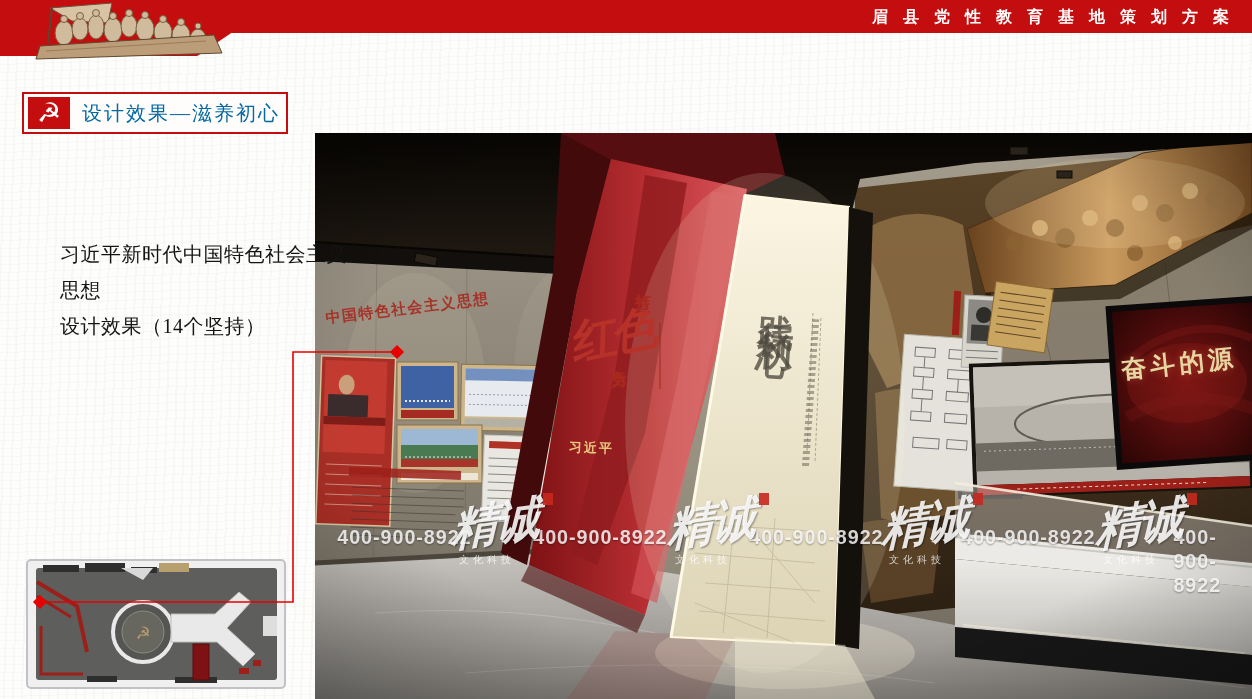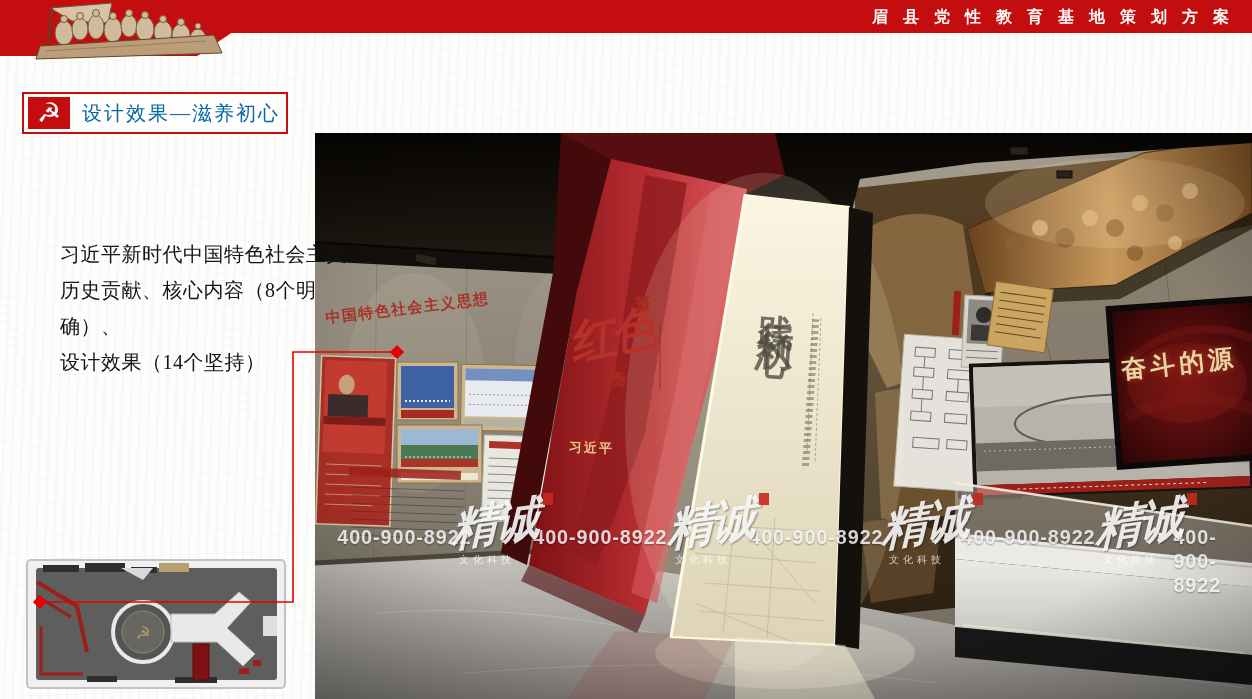--- a/index.html
+++ b/index.html
@@ -97,21 +97,21 @@
   </svg>
   <div class="header-title">眉县党性教育基地策划方案</div>
 
   <div class="section-box">
     <div class="emblem-sq">☭</div>
     <div class="section-title">设计效果—滋养初心</div>
   </div>
 
   <div class="desc">
     <div>习近平新时代中国特色社会主义</div>
-    <div>历史贡献、核心内容（8个明确）、</div>
+    <div>思想</div>
     <div>设计效果（14个坚持）</div>
   </div>
 
   <svg class="plan" width="267" height="138" viewBox="0 0 267 138">
     <rect x="2" y="4" width="258" height="128" rx="4" fill="#f0f0f1" stroke="#c2c2c6" stroke-width="2"></rect>
     <rect x="11" y="12" width="241" height="112" rx="3" fill="#5e5e5c"></rect>
     <g fill="#2e2e2e">
       <rect x="18" y="9" width="36" height="7"></rect>
         <rect x="60" y="7" width="40" height="9"></rect>
       <rect x="106" y="11" width="26" height="6"></rect>

